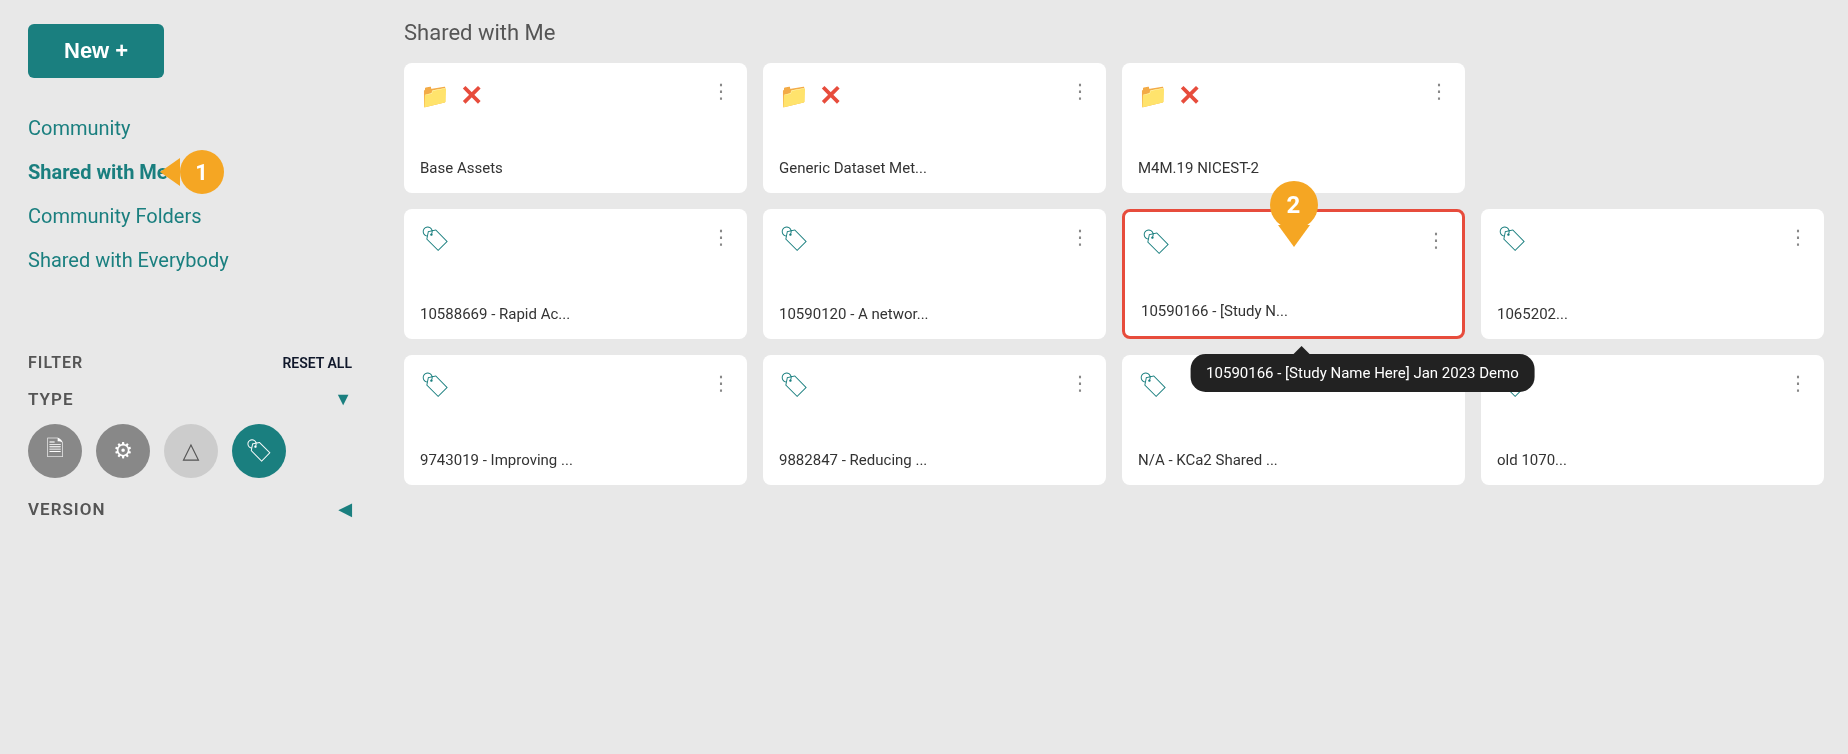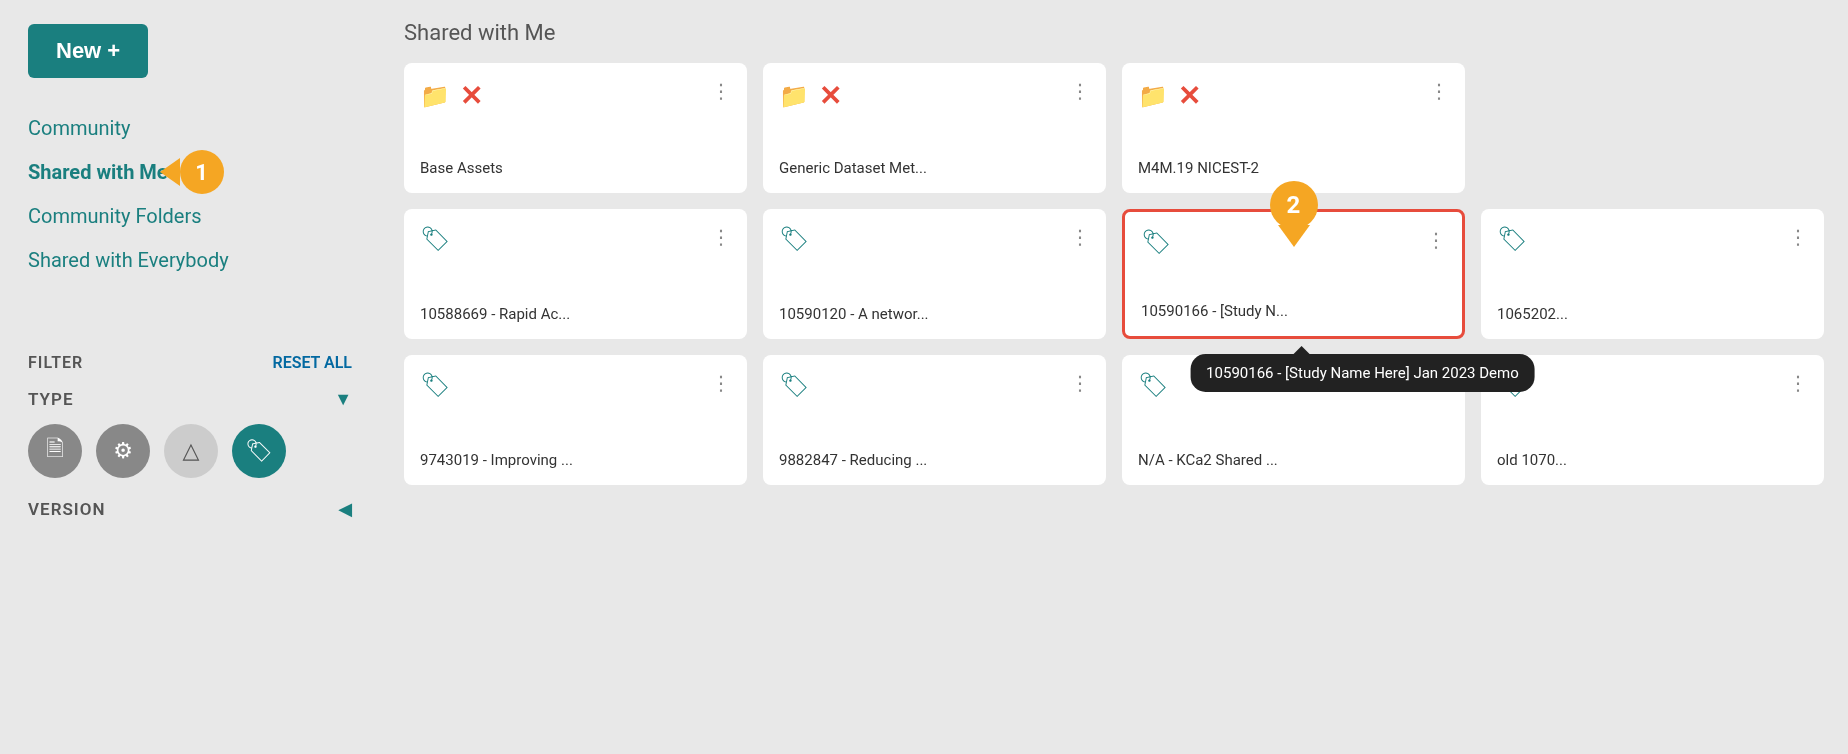--- a/index.html
+++ b/index.html
@@ -20,21 +20,21 @@
       display: flex;
       flex-direction: column;
       gap: 0;
     }
 
     .new-button {
       background: #1a7f7f;
       color: white;
       border: none;
       border-radius: 6px;
-      padding: 14px 28px;
+      padding: 14px 36px;
       font-size: 22px;
       font-weight: 600;
       cursor: pointer;
       display: inline-flex;
       align-items: center;
       gap: 8px;
       width: fit-content;
       margin-bottom: 28px;
     }
 
@@ -98,22 +98,22 @@
     }
 
     .filter-label {
       font-size: 16px;
       font-weight: 600;
       color: #555;
       letter-spacing: 1px;
     }
 
     .reset-all {
-      font-size: 16px;
-      color: #0369a1;
+      font-size: 14px;
+      color: #0f172a;
       cursor: pointer;
       font-weight: 600;
     }
 
     .type-row {
       display: flex;
       justify-content: space-between;
       align-items: center;
       margin-bottom: 14px;
     }

